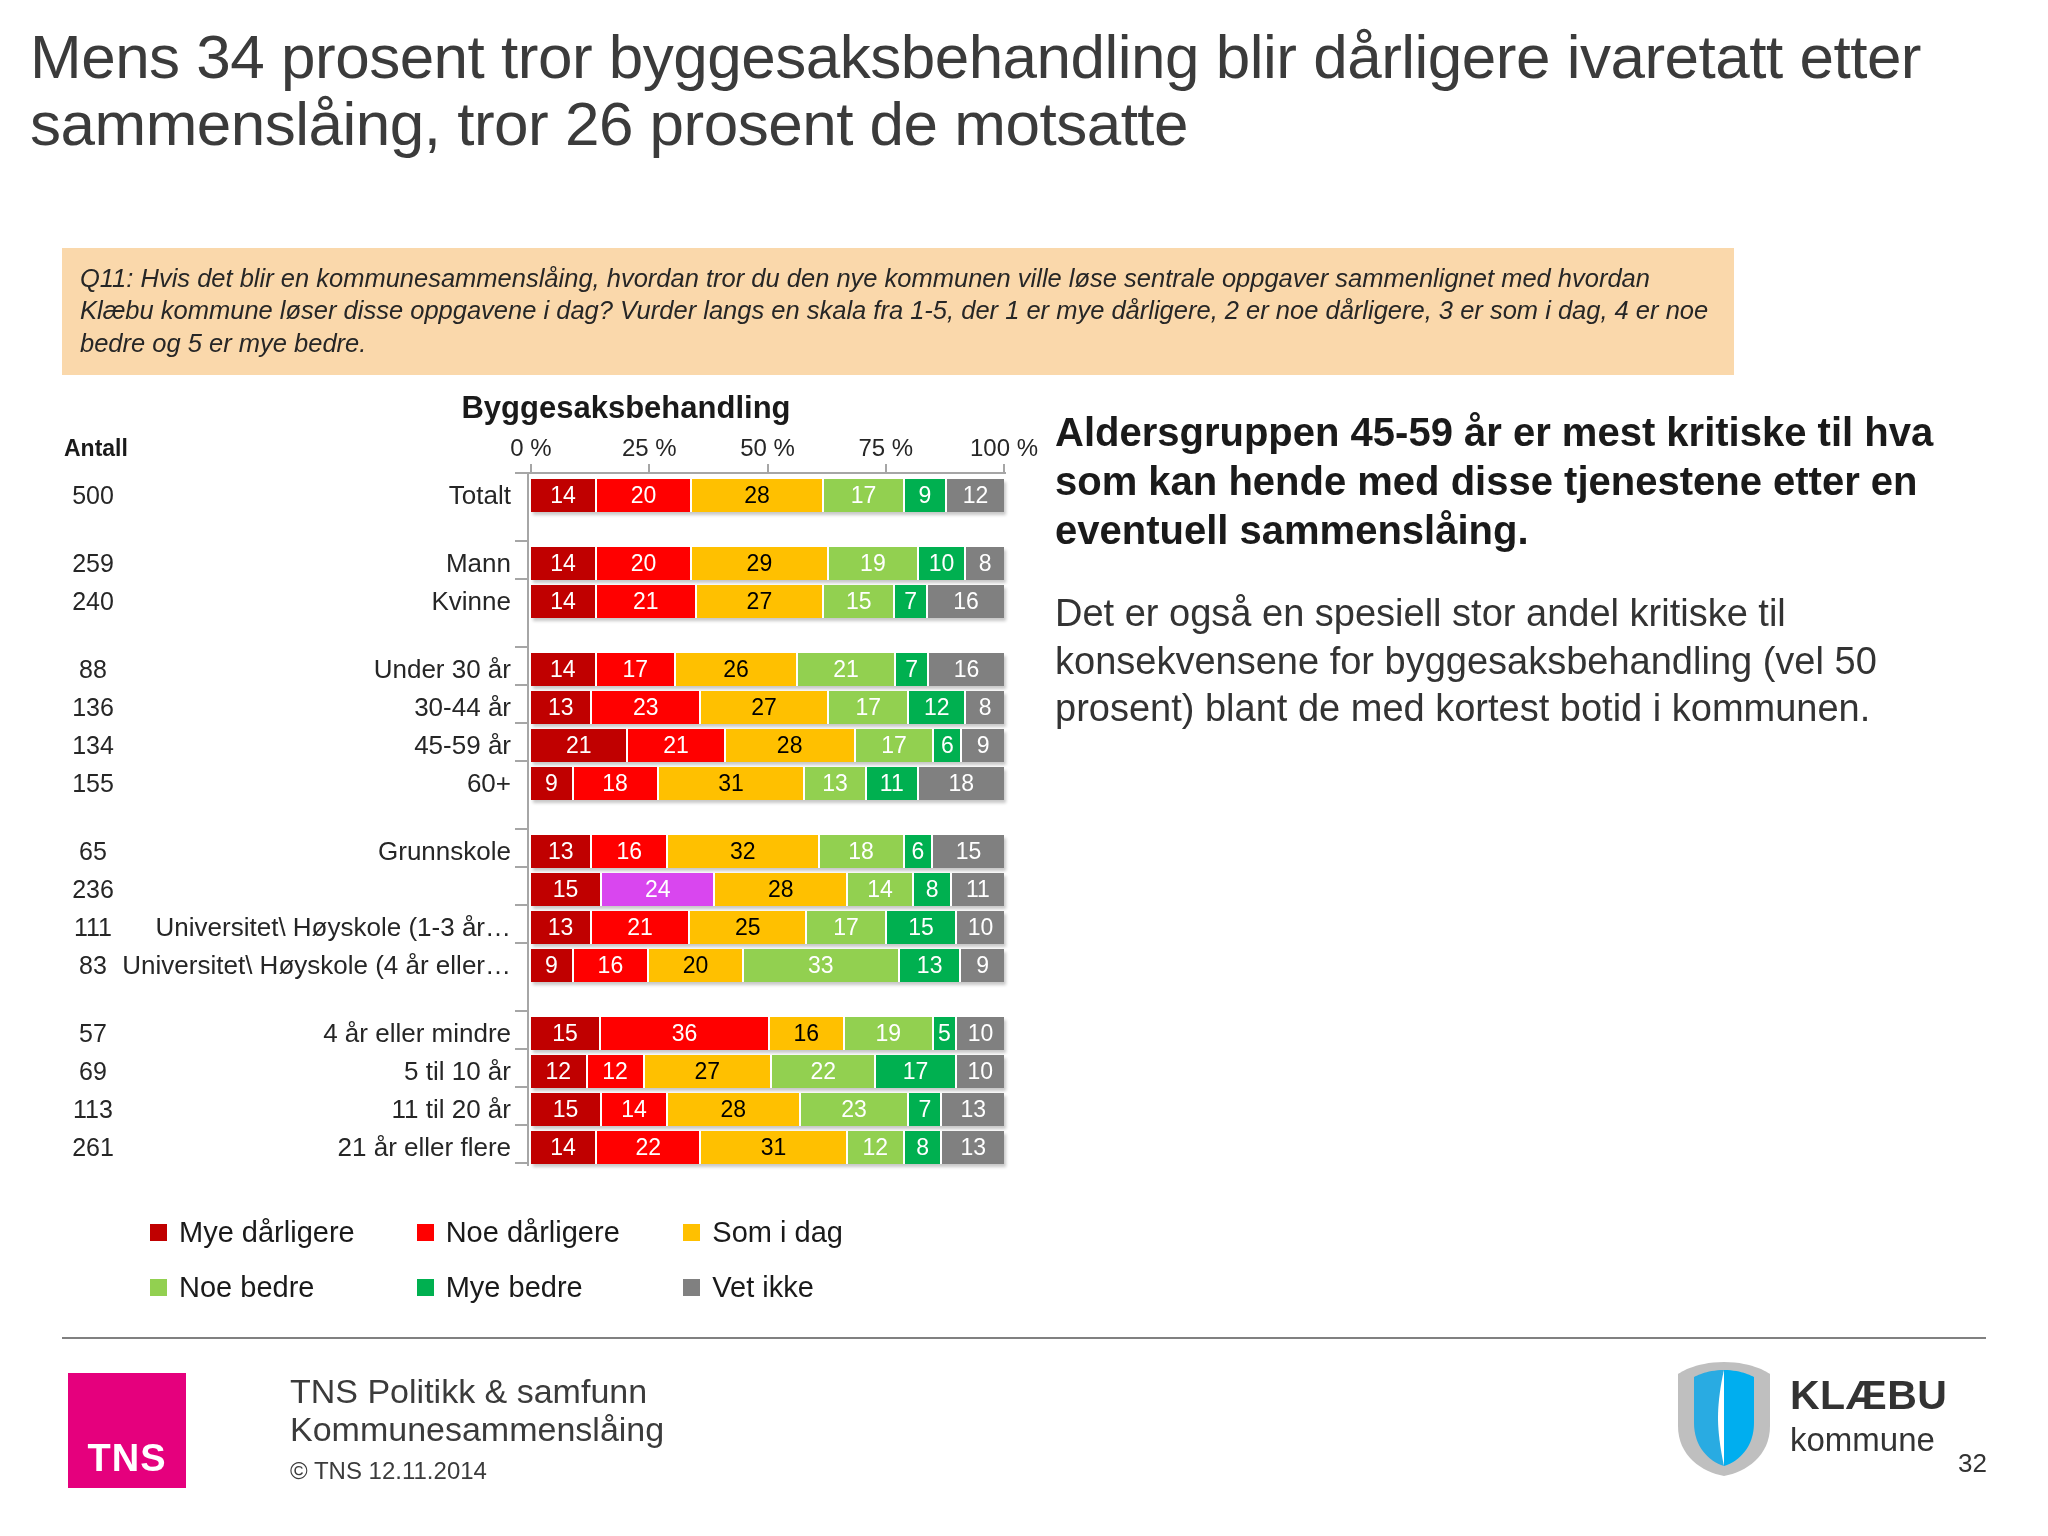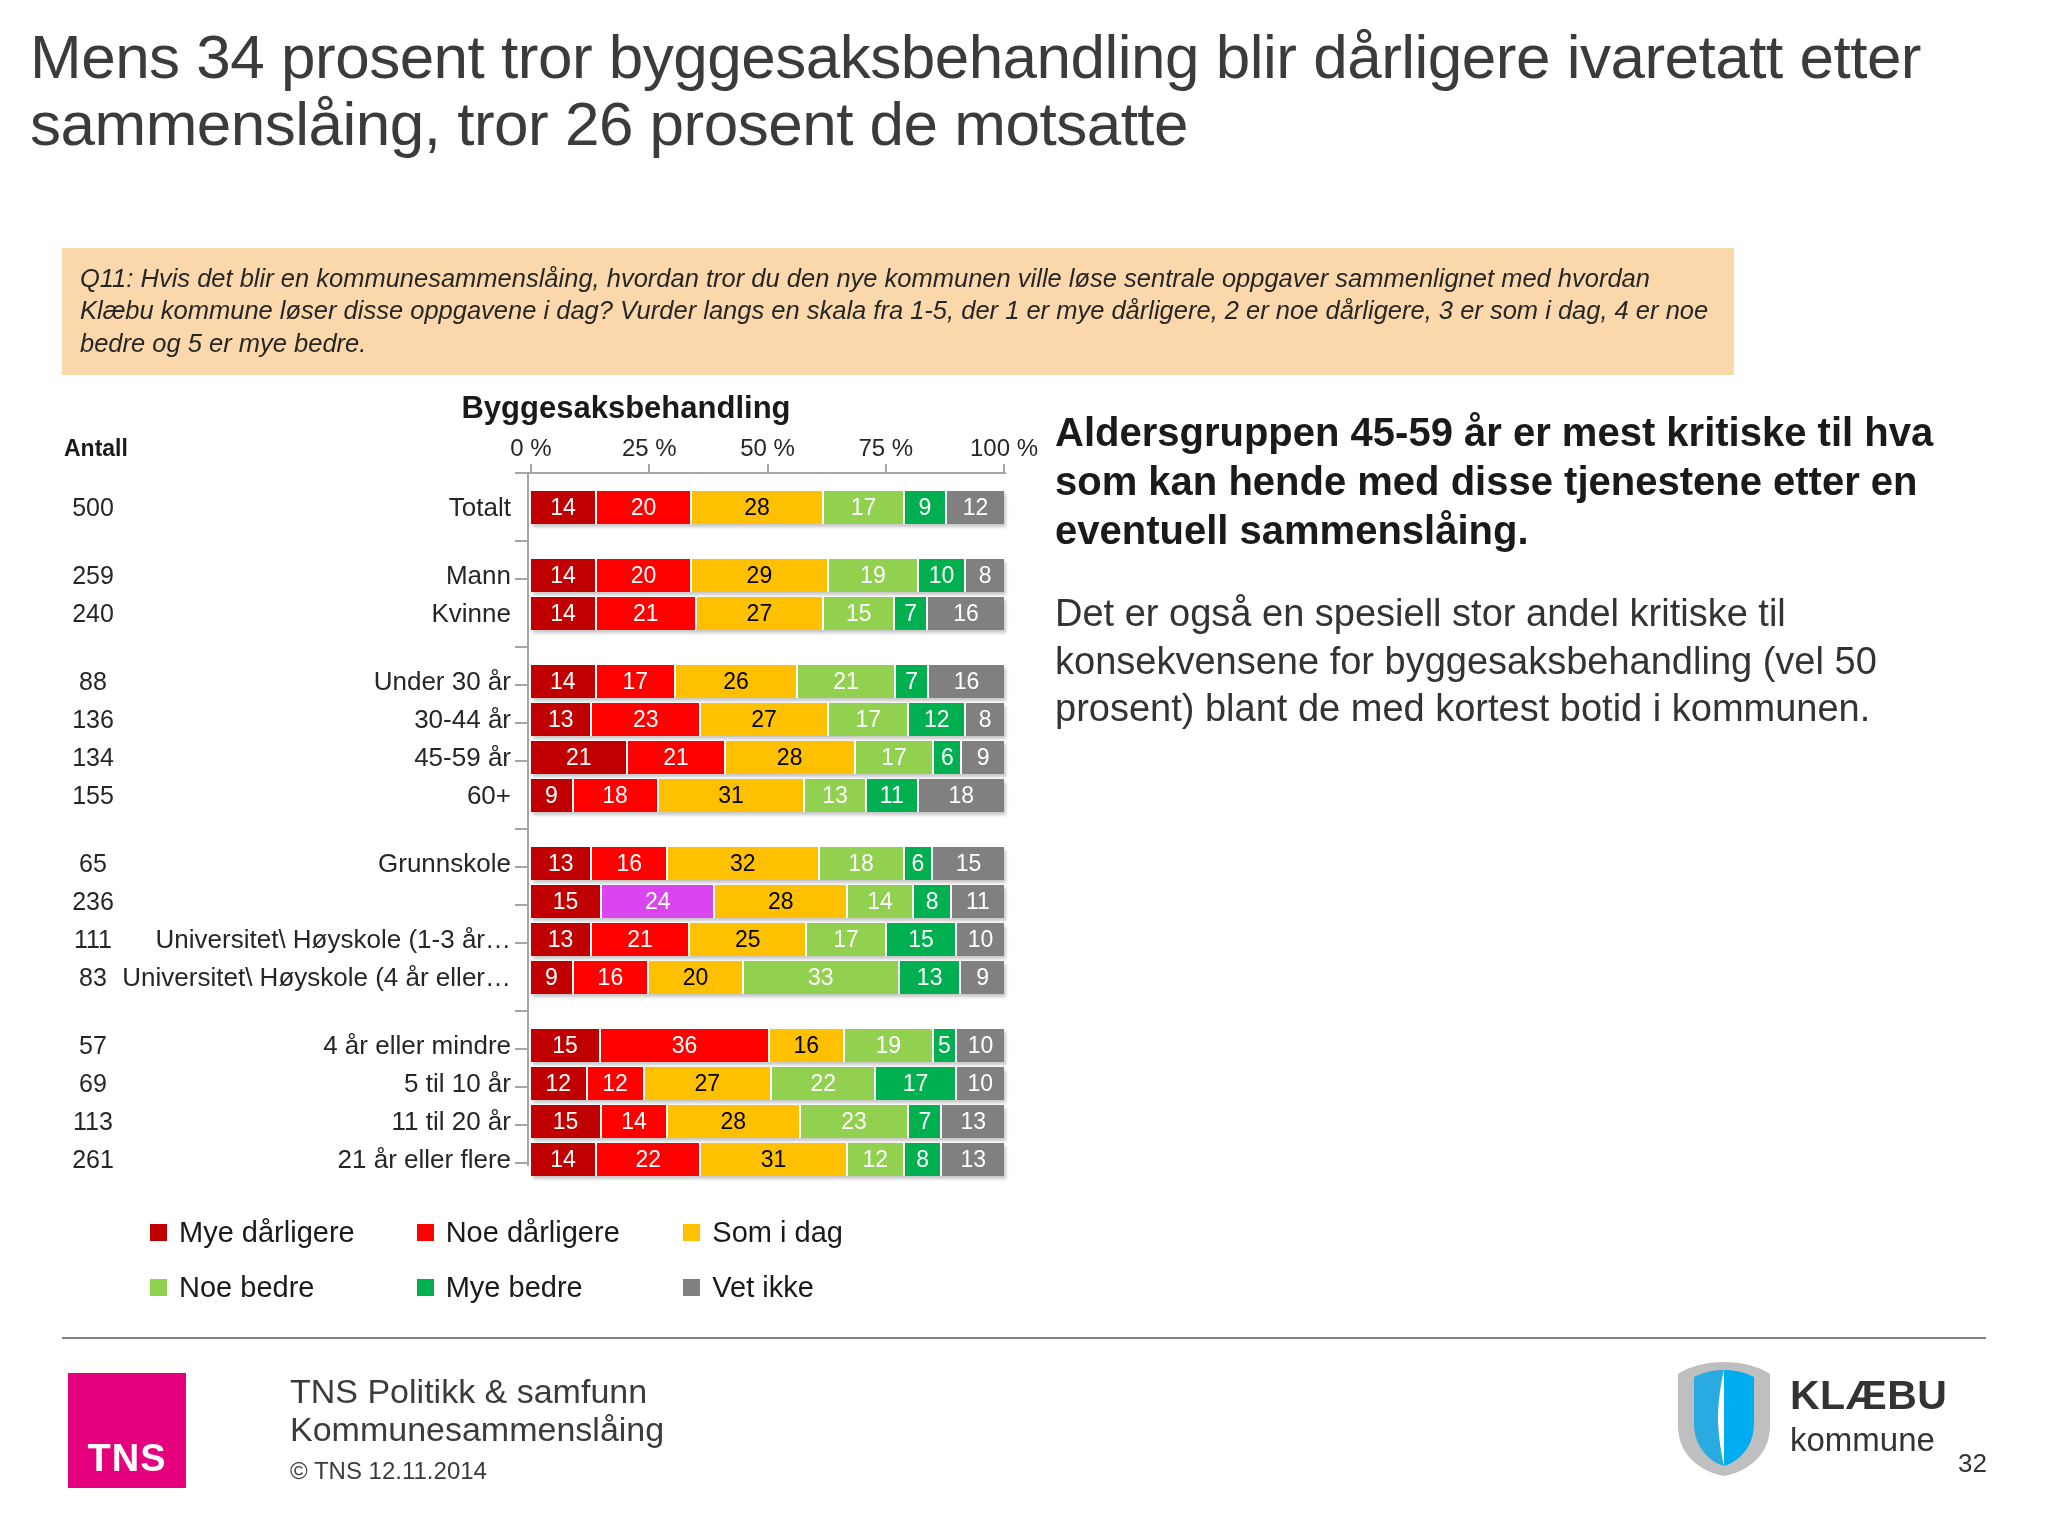--- a/index.html
+++ b/index.html
@@ -48,21 +48,21 @@
   .axis-lab{position:absolute;font-size:24px;color:#262626;white-space:nowrap;}
   
   .axis-line{
     position:absolute;left:513px;top:82px;width:477px;height:2px;background:#a6a6a6;
   }
   .tick{position:absolute;top:74px;width:2px;height:10px;background:#a6a6a6;}
   
   .cat-axis{position:absolute;left:511px;top:82px;width:2px;height:590px;background:#a6a6a6;}
   .cat-tick{position:absolute;left:499px;width:12px;height:2px;background:#a6a6a6;}
 
-  .row{position:absolute;left:0;height:38px;width:1020px;margin-top:12px;}
+  .row{position:absolute;left:0;height:38px;width:1020px;}
   .row .antall{
     position:absolute;left:22px;width:110px;text-align:center;
     font-size:25px;line-height:38px;color:#262626;
   }
   .row .catlabel{
     position:absolute;left:100px;width:395px;text-align:right;
     font-size:26px;line-height:38px;color:#262626;white-space:nowrap;overflow:hidden;
   }
   .bar{
     position:absolute;left:515px;top:3px;height:33px;width:473px;

